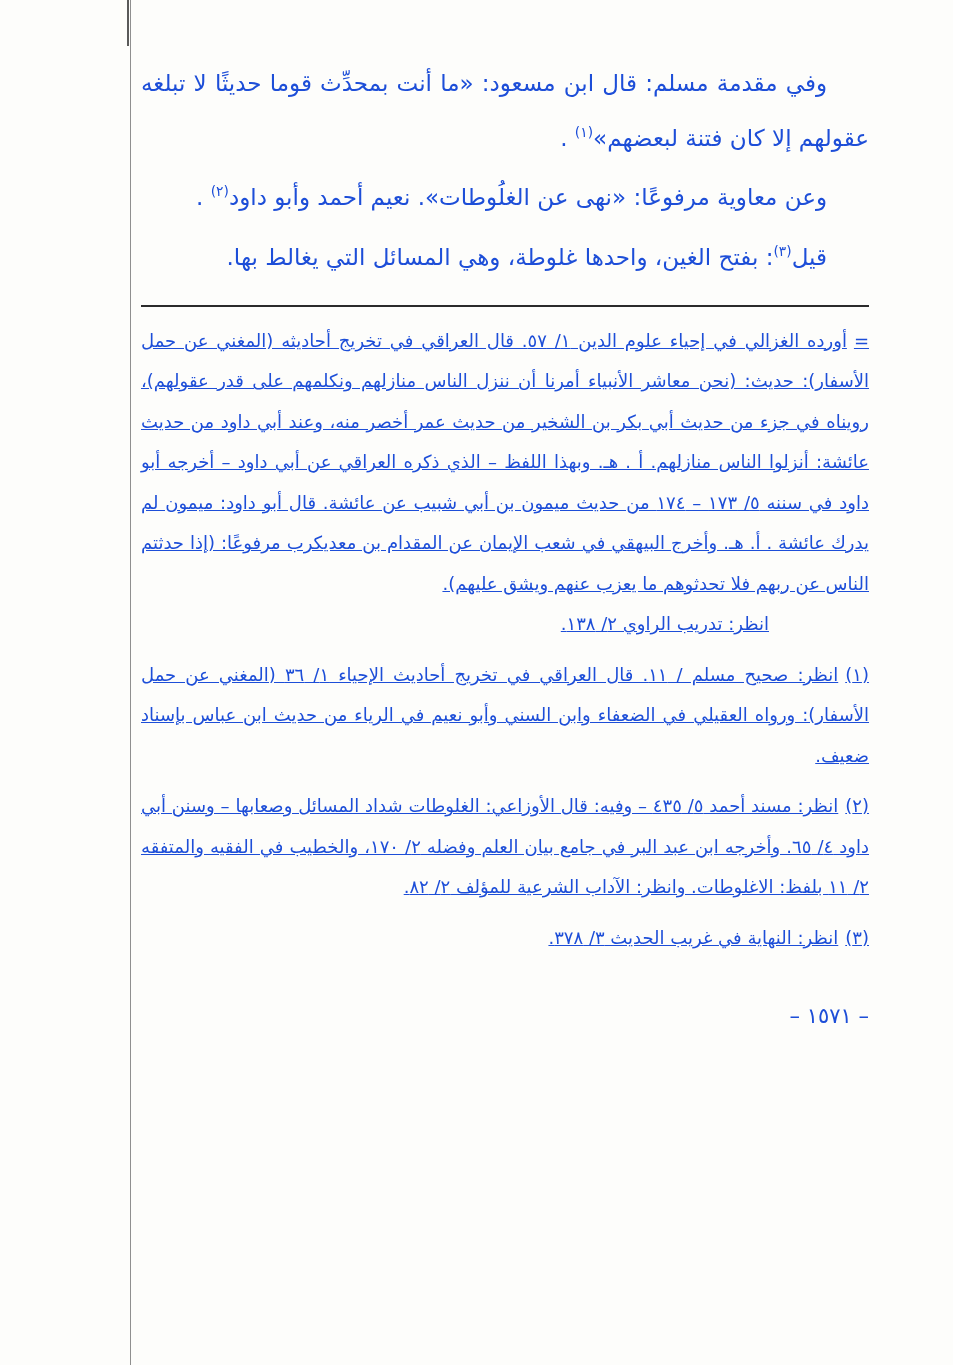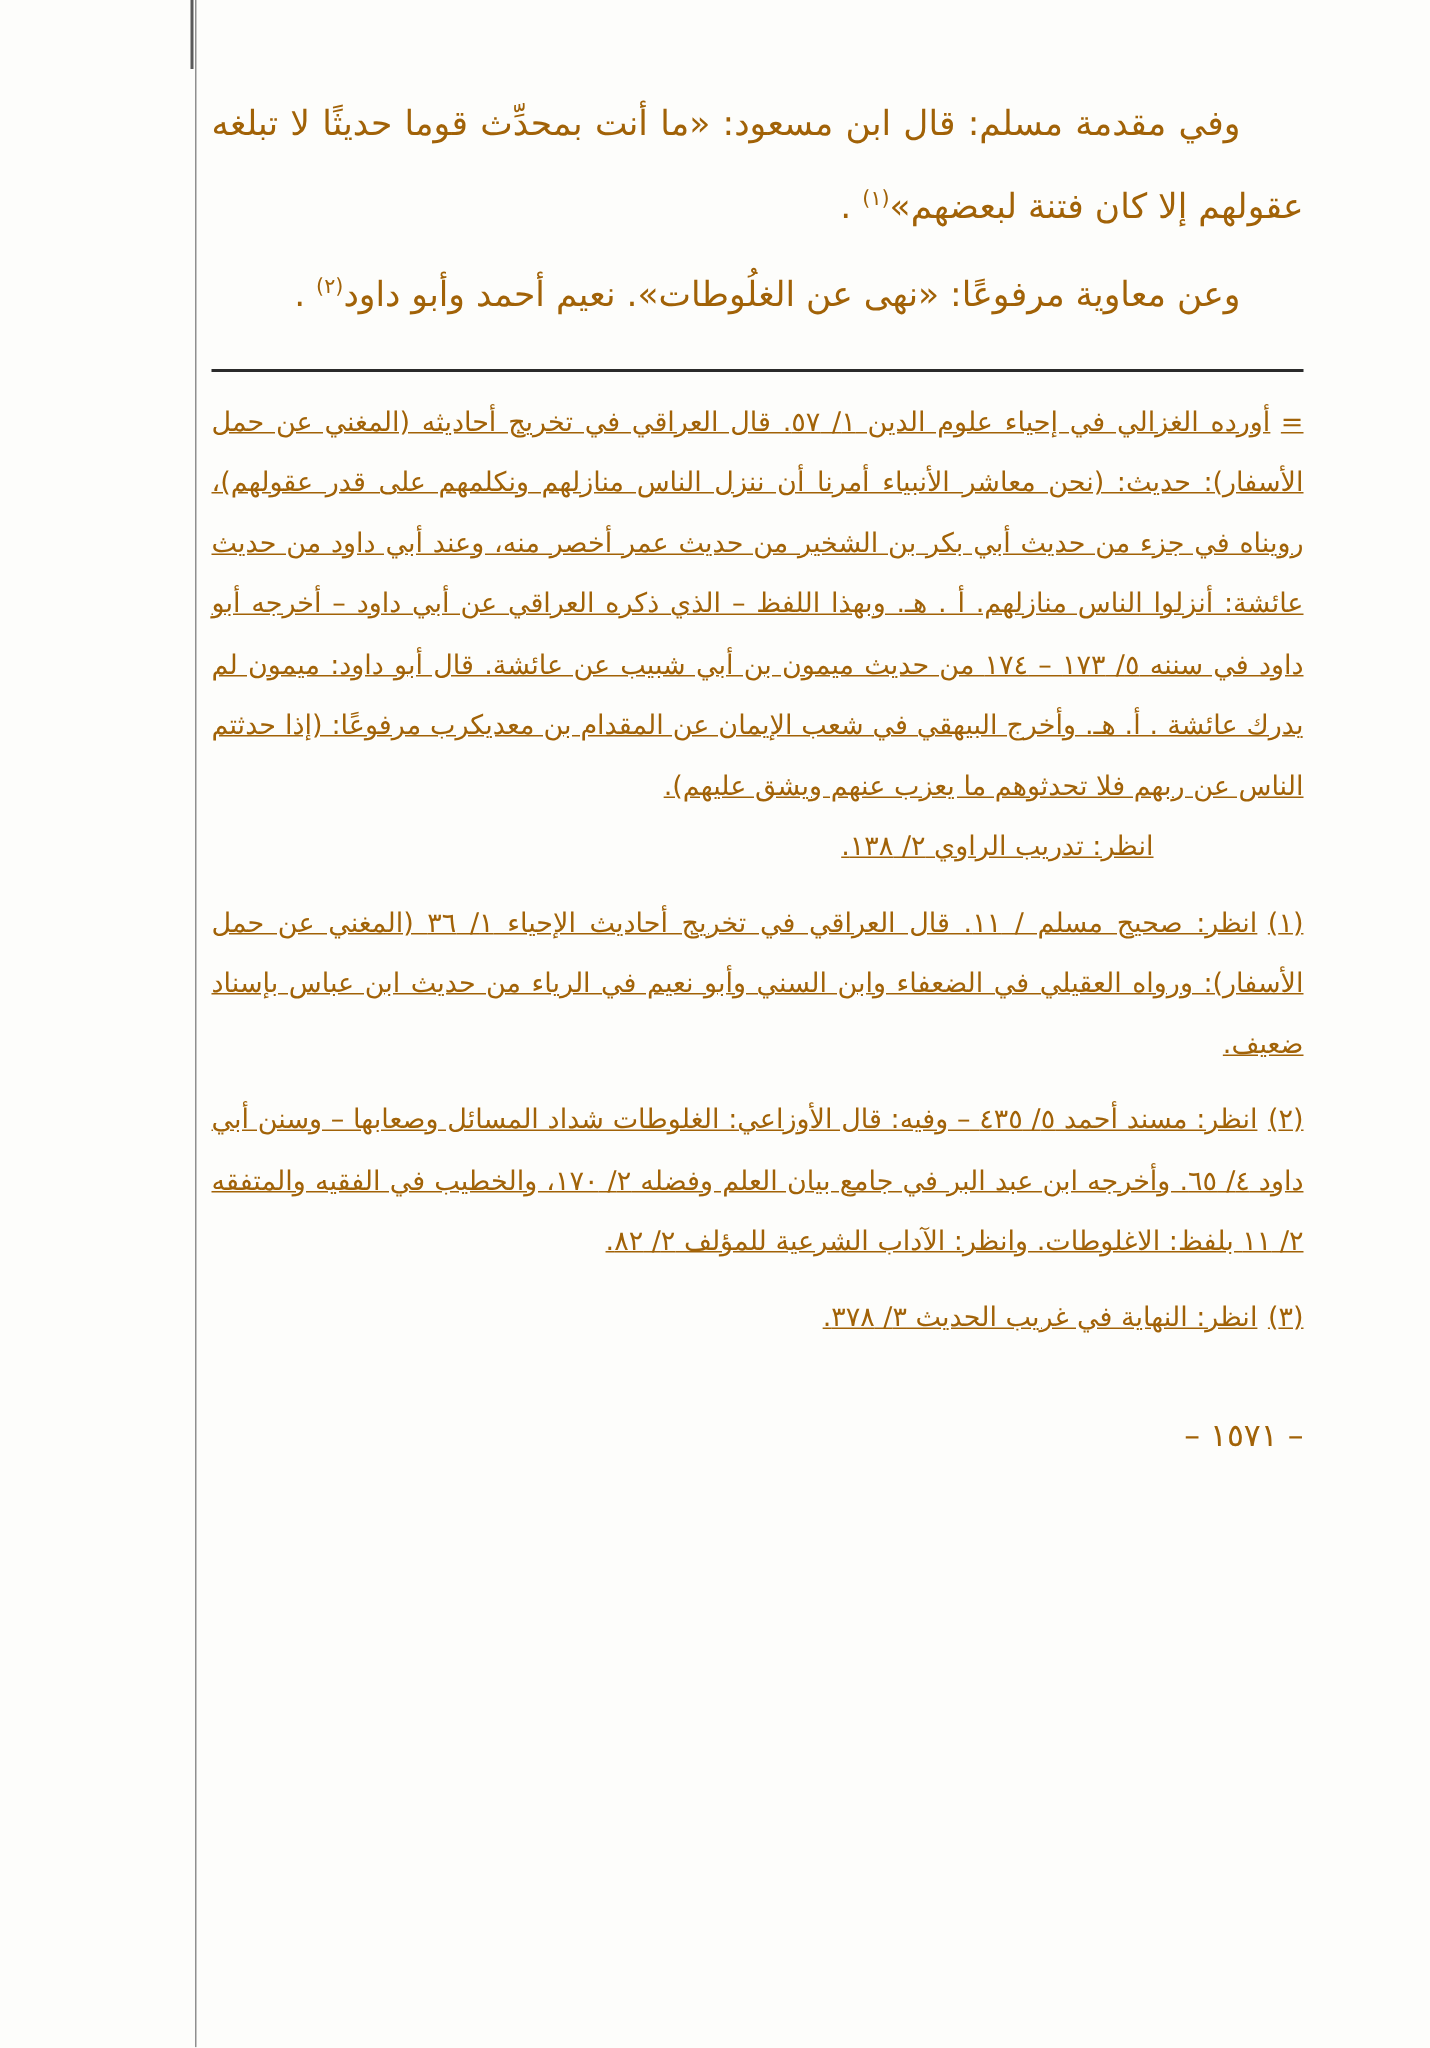--- a/index.html
+++ b/index.html
@@ -4,21 +4,21 @@
 <style>
   * { margin: 0; padding: 0; box-sizing: border-box; }
   html, body { background: #fdfdfb; }
   .page {
     position: relative;
     width: 953px;
     height: 1365px;
     background: #fdfdfb;
     direction: rtl;
     font-family: "DejaVu Sans", sans-serif;
-    color: #a16207;
+    color: #1d4ed8;
     overflow: hidden;
   }
   .edge-line {
     position: absolute;
     left: 130px;
     top: 0;
     height: 100%;
     width: 1px;
     background: #8f8f8f;
   }
@@ -77,20 +77,21 @@
 <div class="page">
 
   <div class="edge-line"></div>
   <div class="edge-tick"></div>
 
   <div class="content">
 
     <div class="main-text">
       <p class="main-para"><span>وفي مقدمة مسلم: قال ابن مسعود: «ما أنت بمحدِّث قوما حديثًا لا تبلغه عقولهم إلا كان فتنة لبعضهم»</span><span class="fn-ref">(١)</span><span> .</span></p>
       <p class="main-para"><span>وعن معاوية مرفوعًا: «نهى عن الغلُوطات». نعيم أحمد وأبو داود</span><span class="fn-ref">(٢)</span><span> .</span></p>
+      <p class="main-para"><span>قيل</span><span class="fn-ref">(٣)</span><span>: بفتح الغين، واحدها غلوطة، وهي المسائل التي يغالط بها.</span></p>
     </div>
 
     <div class="footnote-sep"></div>
 
     <div class="footnotes">
 
       <div class="footnote">
         <span class="fn-marker">=</span><span>أورده الغزالي في إحياء علوم الدين ١/ ٥٧. قال العراقي في تخريج أحاديثه (المغني عن حمل الأسفار): حديث: (نحن معاشر الأنبياء أمرنا أن ننزل الناس منازلهم ونكلمهم على قدر عقولهم)، رويناه في جزء من حديث أبي بكر بن الشخير من حديث عمر أخصر منه، وعند أبي داود من حديث عائشة: أنزلوا الناس منازلهم. أ . هـ. وبهذا اللفظ – الذي ذكره العراقي عن أبي داود – أخرجه أبو داود في سننه ٥/ ١٧٣ – ١٧٤ من حديث ميمون بن أبي شبيب عن عائشة. قال أبو داود: ميمون لم يدرك عائشة . أ. هـ. وأخرج البيهقي في شعب الإيمان عن المقدام بن معديكرب مرفوعًا: (إذا حدثتم الناس عن ربهم فلا تحدثوهم ما يعزب عنهم ويشق عليهم).</span>
         <div class="fn-lastline">انظر: تدريب الراوي ٢/ ١٣٨.</div>
       </div>

